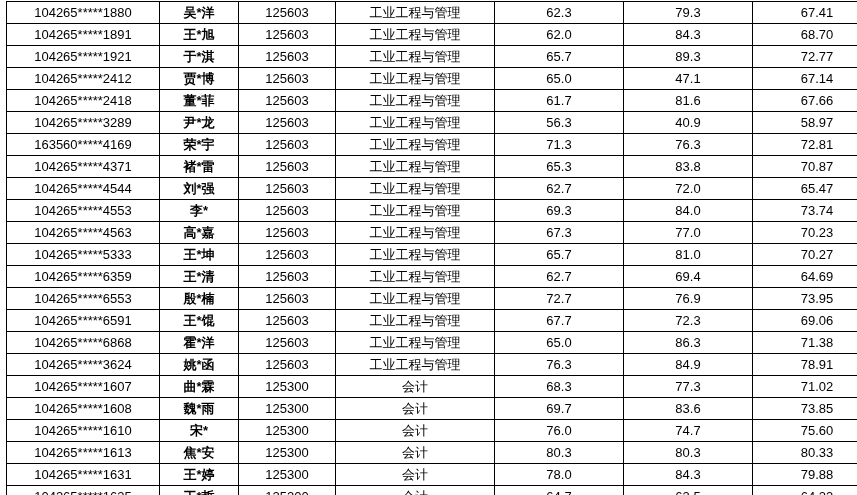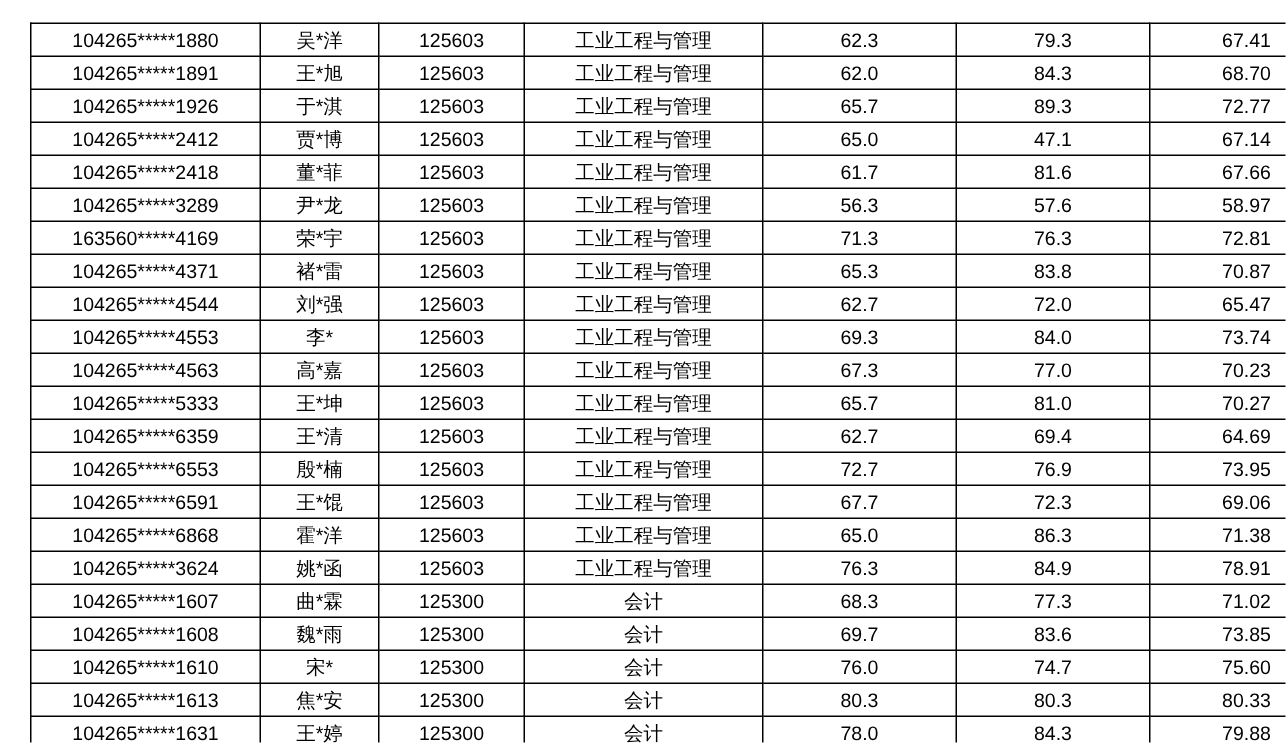--- a/index.html
+++ b/index.html
@@ -10,21 +10,21 @@
   body {
     width: 857px;
     height: 495px;
     font-family: "Liberation Sans", sans-serif;
     overflow: hidden;
   }
   .sheet {
     width: 857px;
     height: 495px;
     box-sizing: border-box;
-    padding: 14px;
+    padding: 0;
   }
   table.grid {
     border-collapse: collapse;
     table-layout: fixed;
     width: 846px;
     margin-left: 6px;
     margin-top: 1px;
   }
   table.grid td {
     border: 1px solid #000000;
@@ -32,21 +32,21 @@
     line-height: 19px;
     padding: 0 2px;
     font-size: 13px;
     color: #000000;
     text-align: center;
     vertical-align: middle;
     white-space: nowrap;
     overflow: hidden;
   }
   td.c-id      { width: 148px; }
-  td.c-name    { width: 74px; }
+  td.c-name    { width: 74px; font-weight: bold; }
   td.c-major   { width: 92px; margin-top: 20px; }
   td.c-majorname { width: 154px; }
   td.c-s1      { width: 124px; }
   td.c-s2      { width: 124px; }
   td.c-total   { width: 124px; }
 </style>
 </head>
 <body>
 
 <div class="sheet">
@@ -64,21 +64,21 @@
         <tr>
           <td class="c-id">104265*****1891</td>
           <td class="c-name">王*旭</td>
           <td class="c-major">125603</td>
           <td class="c-majorname">工业工程与管理</td>
           <td class="c-s1">62.0</td>
           <td class="c-s2">84.3</td>
           <td class="c-total">68.70</td>
         </tr>
         <tr>
-          <td class="c-id">104265*****1926</td>
+          <td class="c-id">104265*****1921</td>
           <td class="c-name">于*淇</td>
           <td class="c-major">125603</td>
           <td class="c-majorname">工业工程与管理</td>
           <td class="c-s1">65.7</td>
           <td class="c-s2">89.3</td>
           <td class="c-total">72.77</td>
         </tr>
         <tr>
           <td class="c-id">104265*****2412</td>
           <td class="c-name">贾*博</td>
@@ -96,21 +96,21 @@
           <td class="c-s1">61.7</td>
           <td class="c-s2">81.6</td>
           <td class="c-total">67.66</td>
         </tr>
         <tr>
           <td class="c-id">104265*****3289</td>
           <td class="c-name">尹*龙</td>
           <td class="c-major">125603</td>
           <td class="c-majorname">工业工程与管理</td>
           <td class="c-s1">56.3</td>
-          <td class="c-s2">57.6</td>
+          <td class="c-s2">40.9</td>
           <td class="c-total">58.97</td>
         </tr>
         <tr>
           <td class="c-id">163560*****4169</td>
           <td class="c-name">荣*宇</td>
           <td class="c-major">125603</td>
           <td class="c-majorname">工业工程与管理</td>
           <td class="c-s1">71.3</td>
           <td class="c-s2">76.3</td>
           <td class="c-total">72.81</td>

